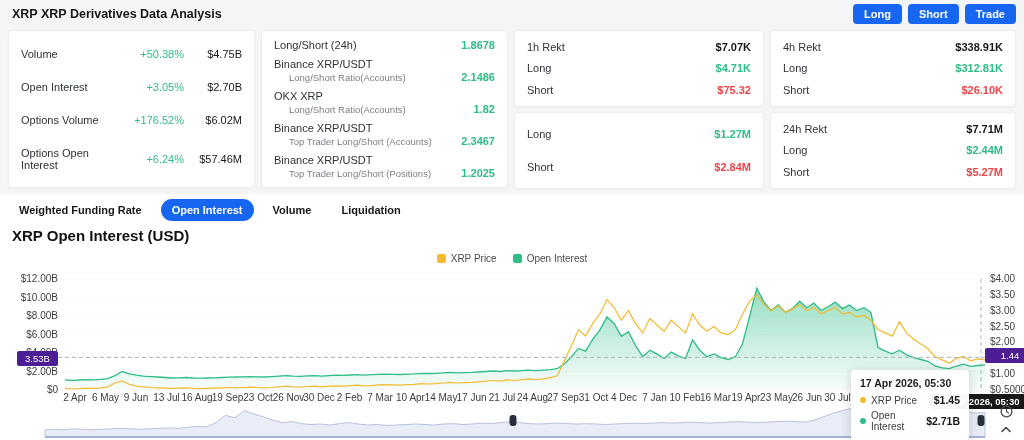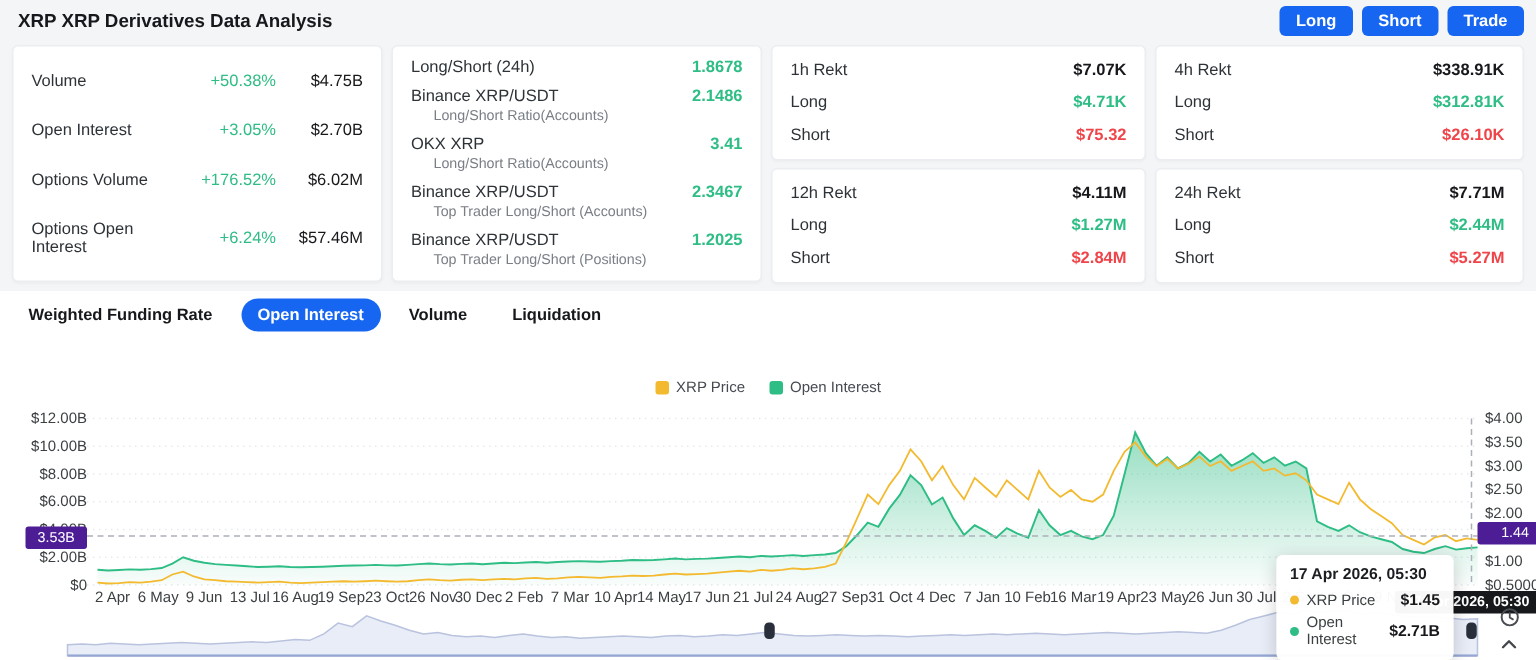--- a/index.html
+++ b/index.html
@@ -16,21 +16,21 @@
         box-shadow:0 1px 2px rgba(0,0,0,.03);box-sizing:border-box;}
   #card-overview{left:8px;top:30px;width:247px;height:158px;display:flex;flex-direction:column;justify-content:space-around;padding:6px 0;}
   #card-ratios{left:261px;top:30px;width:247px;height:158px;display:flex;flex-direction:column;justify-content:space-around;padding:5px 0;}
   .rekt-card{width:250px;height:77px;display:flex;flex-direction:column;justify-content:space-around;padding:5px 0;}
   #rekt-0{left:514px;top:30px;} #rekt-1{left:770px;top:30px;width:246px;}
   #rekt-2{left:514px;top:112px;} #rekt-3{left:770px;top:112px;width:246px;}
   .srow{display:flex;align-items:center;padding:0 12px;font-size:11px;color:#2E3338;}
   .srow .lbl{flex:1;}
   .srow .pct{width:62px;text-align:right;color:#2EBD85;}
   .srow .val{width:58px;text-align:right;color:#17181B;font-weight:400;}
-  .rrow{display:flex;align-items:flex-start;padding:0 12px;}
+  .rrow{display:flex;align-items:flex-end;padding:0 12px;}
   .rrow .rl{flex:1;font-size:11px;color:#2E3338;}
   .rrow .rl .sub{display:block;font-size:9.5px;color:#7A7F86;margin-top:2px;font-weight:400;padding-left:15px;}
   .rrow .rv{font-size:11px;font-weight:700;color:#2EBD85;}
   .krow{display:flex;align-items:center;padding:0 12px;font-size:11px;}
   .krow .kl{flex:1;color:#2E3338;}
   .krow .kv{font-weight:700;color:#17181B;}
   .kv.green{color:#2EBD85;} .kv.red{color:#EF454A;}
   
   .tabs{position:absolute;left:8px;top:199px;display:flex;align-items:center;gap:8px;}
   .tab{font:700 11px "Liberation Sans",sans-serif;color:#17181B;padding:5px 11px;border-radius:14px;cursor:pointer;white-space:nowrap;}
@@ -101,21 +101,21 @@
     <div class="rrow">
       <span class="rl">Long/Short (24h)</span>
       <span class="rv">1.8678</span>
     </div>
     <div class="rrow">
       <span class="rl"><span>Binance XRP/USDT</span><span class="sub">Long/Short Ratio(Accounts)</span></span>
       <span class="rv">2.1486</span>
     </div>
     <div class="rrow">
       <span class="rl"><span>OKX XRP</span><span class="sub">Long/Short Ratio(Accounts)</span></span>
-      <span class="rv">3.41</span>
+      <span class="rv">1.82</span>
     </div>
     <div class="rrow">
       <span class="rl"><span>Binance XRP/USDT</span><span class="sub">Top Trader Long/Short (Accounts)</span></span>
       <span class="rv">2.3467</span>
     </div>
     <div class="rrow">
       <span class="rl"><span>Binance XRP/USDT</span><span class="sub">Top Trader Long/Short (Positions)</span></span>
       <span class="rv">1.2025</span>
     </div>
   </div>
@@ -142,24 +142,20 @@
     <div class="krow">
         <span class="kl">Long</span>
         <span class="kv green">$312.81K</span>
       </div>
     <div class="krow">
         <span class="kl">Short</span>
         <span class="kv red">$26.10K</span>
       </div>
   </div>
   <div class="card rekt-card" id="rekt-2">
-    <div class="krow">
-        <span class="kl">12h Rekt</span>
-        <span class="kv">$4.11M</span>
-      </div>
     <div class="krow">
         <span class="kl">Long</span>
         <span class="kv green">$1.27M</span>
       </div>
     <div class="krow">
         <span class="kl">Short</span>
         <span class="kv red">$2.84M</span>
       </div>
   </div>
   <div class="card rekt-card" id="rekt-3">
@@ -177,20 +173,21 @@
       </div>
   </div>
 
   <div class="tabs">
     <span class="tab">Weighted Funding Rate</span>
     <span class="tab active">Open Interest</span>
     <span class="tab">Volume</span>
     <span class="tab">Liquidation</span>
   </div>
 
+  <div class="chart-title">XRP Open Interest (USD)</div>
 
   <div class="legend">
     <span class="lg-item">
       <span class="swatch" id="sw-price" style="background: rgb(243, 186, 47);"></span>
       <span>XRP Price</span>
     </span>
     <span class="lg-item">
       <span class="swatch" id="sw-oi" style="background: rgb(46, 189, 133);"></span>
       <span>Open Interest</span>
     </span>

